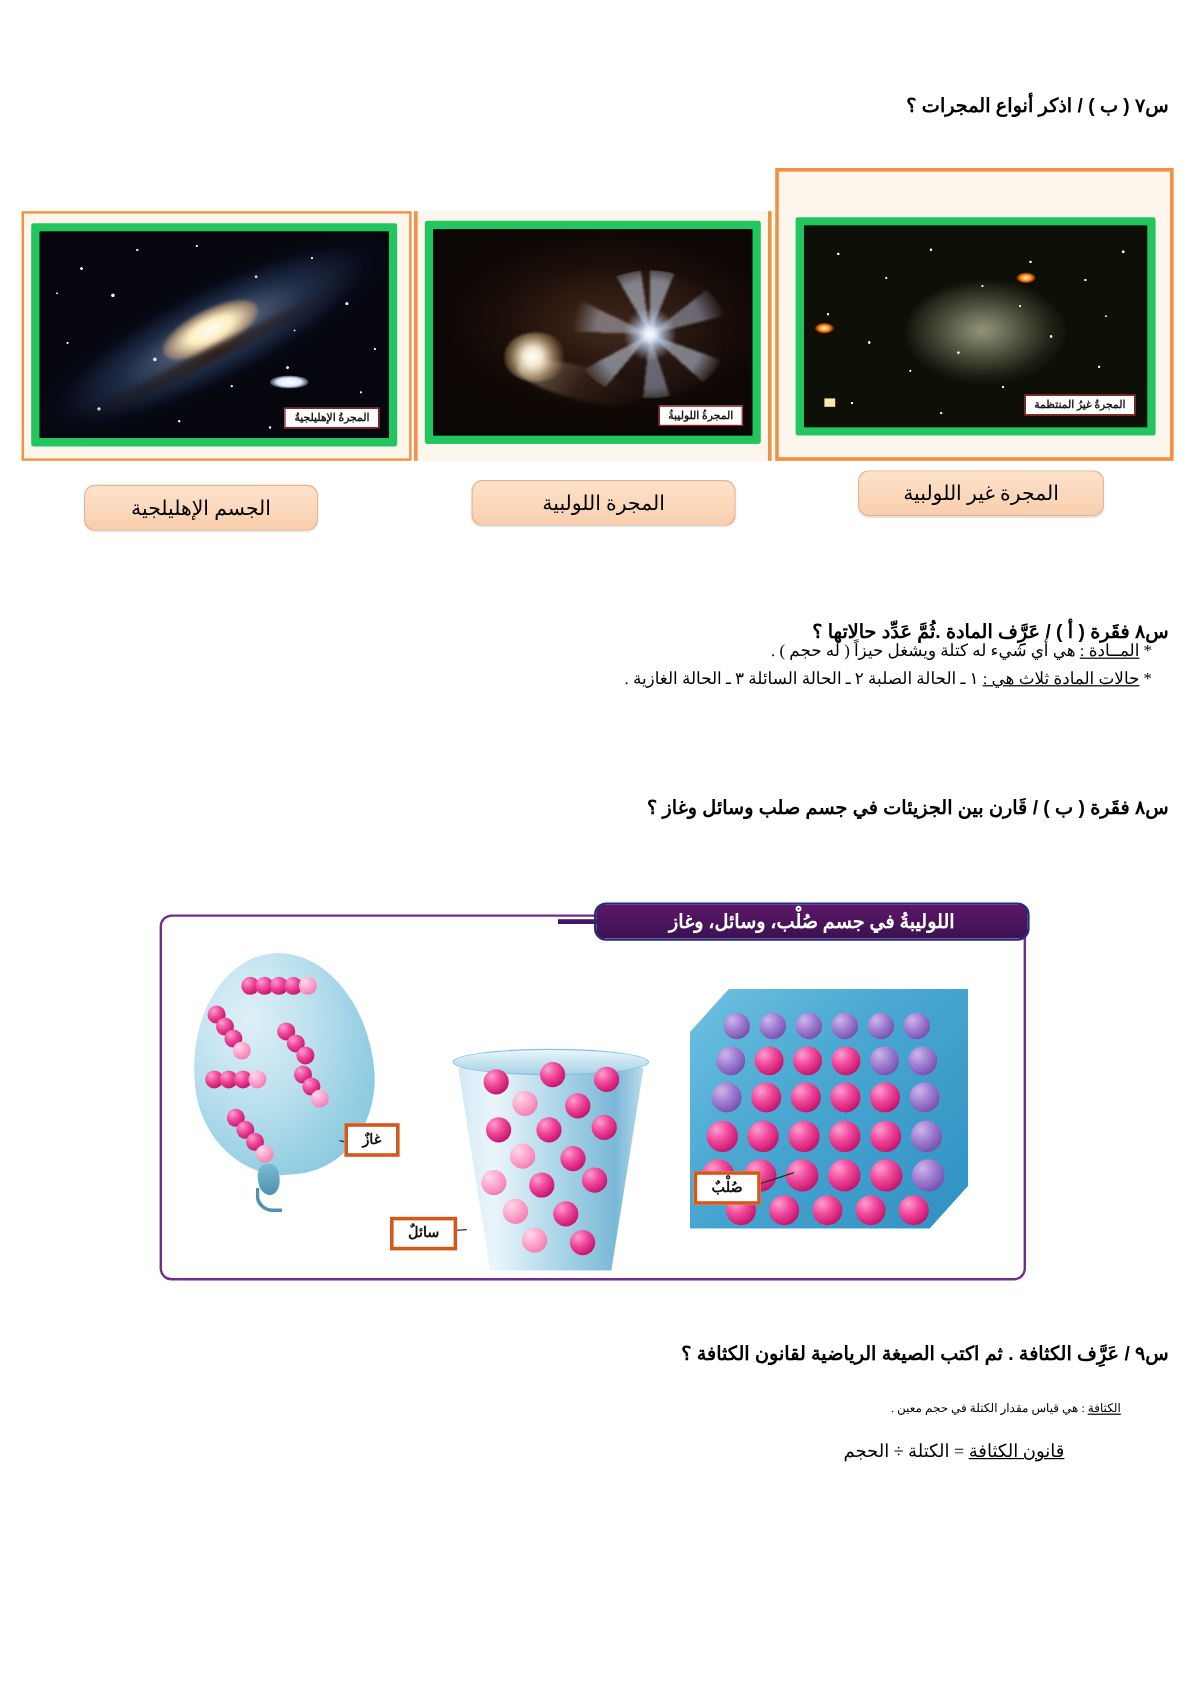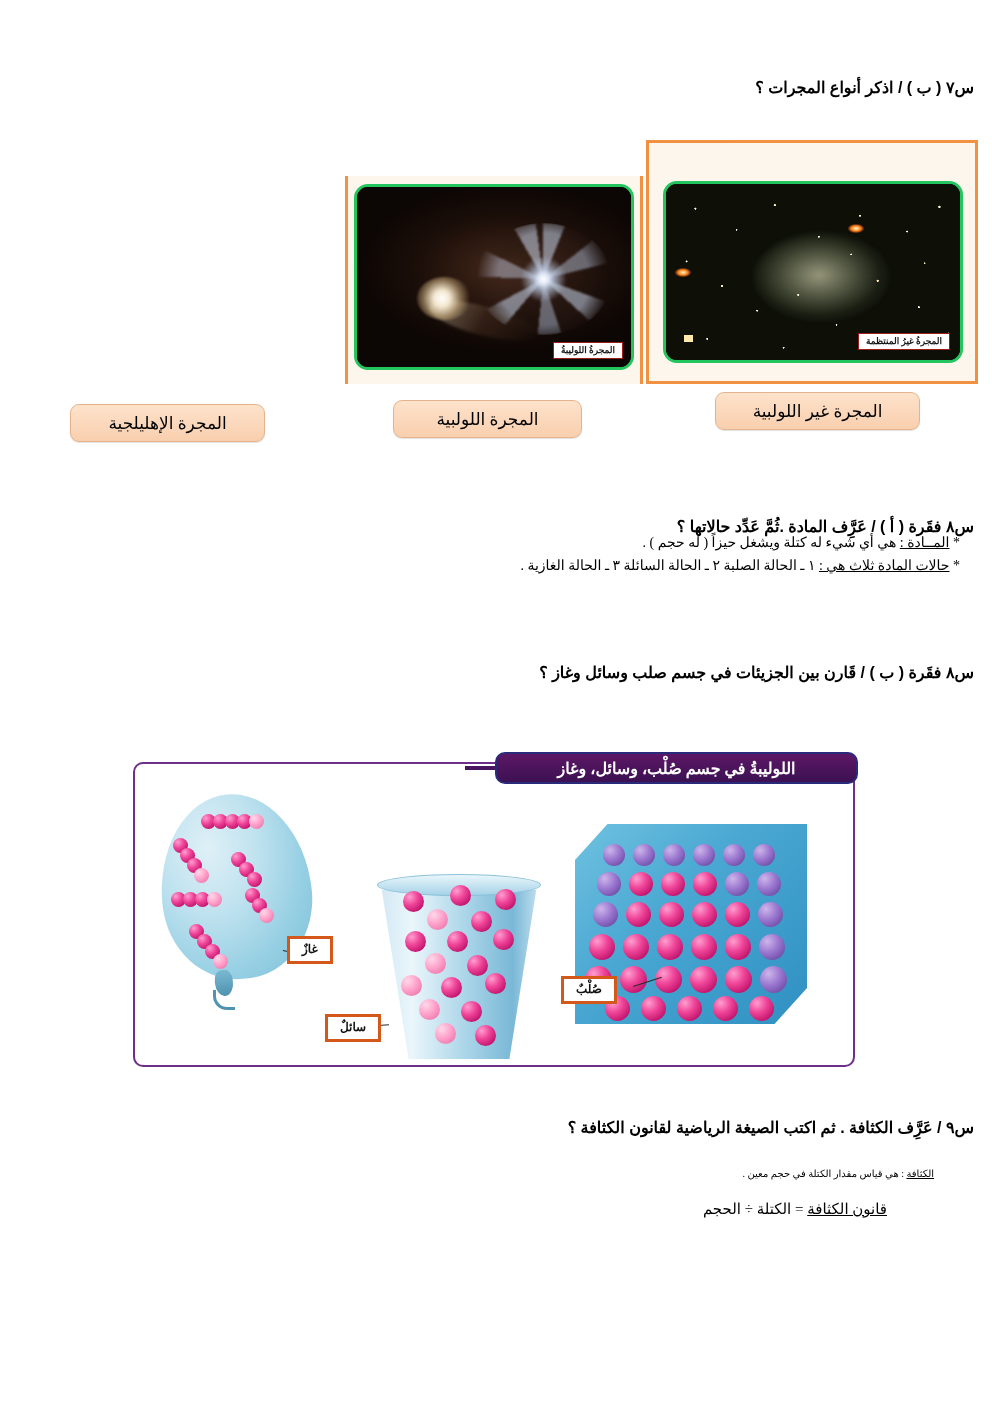--- a/index.html
+++ b/index.html
@@ -45,22 +45,22 @@
     position: absolute;
     background: #fdf6ec;
     overflow: hidden;
   }
   .gal-panel.p1 { left: 0px;   top: 36px; width: 325px; height: 208px; border: 2px solid #f29141; border-bottom-color:#f29141; }
   .gal-panel.p2 { left: 327px; top: 36px; width: 298px; height: 208px; border-left: 3px solid #f29141; border-right:3px solid #f29141; }
   .gal-panel.p3 { left: 628px; top: 0px;  width: 332px; height: 244px; border: 3px solid #f29141; }
 
   .gal-img-frame {
     position: absolute;
-    border: 3px solid #22c55e;
-    border-radius: 14px;
+    border: 7px solid #22c55e;
+    border-radius: 2px;
     overflow: hidden;
     background: #000;
     text-align: right;
   }
   .gal-img {
     position: absolute; inset: 0;
   }
 
   
   .starfield {
@@ -403,20 +403,32 @@
 <body>
 
 <div class="q-heading" id="q7-heading" style="right:18px; top:78px;">س٧  ( ب ) /  اذكر أنواع المجرات  ؟</div>
 
 <div id="galaxy-figure">
 
   <div id="galaxies-banner">
     <span>أنواعُ المجرّاتِ</span>
   </div>
 
+  <div class="gal-panel p1">
+    <div class="gal-img-frame" style="left:6px; top:8px; width:305px; height:186px;">
+      <div class="gal-img">
+        <div class="starfield sf-a"></div>
+        <div class="nebula-blue"></div>
+        <div class="galaxy-core-ell"></div>
+        <div class="dustlane"></div>
+        <div class="small-companion"></div>
+      </div>
+      <div class="img-caption" style="right:8px; bottom:8px;">المجرةُ الإهليلجيةُ</div>
+    </div>
+  </div>
 
   <div class="gal-panel p2">
     <div class="gal-img-frame" style="left:6px; top:8px; width:280px; height:186px;">
       <div class="gal-img">
         <div class="starfield sf-b"></div>
         <div class="warm-haze"></div>
         <div class="bridge-arm"></div>
         <div class="spiral-main"></div>
         <div class="spiral-companion"></div>
       </div>
@@ -433,23 +445,23 @@
         <div class="orange-star" style="left:62%; top:23%;"></div>
         <div class="orange-star" style="left:3%;  top:48%;"></div>
         <div class="yellow-box" style="left:6%;  top:86%;"></div>
       </div>
       <div class="img-caption" style="right:10px; bottom:10px;">المجرةُ غيرُ المنتظمة</div>
     </div>
   </div>
 </div>
 
 <div class="peach-label" style="left:70px;  top:404px; width:195px;">
-  <span>المجرة الإهليلجية</span>
-</div>
-<div class="peach-label" style="left:393px; top:400px; width:189px;">
+  <span>الجسم الإهليلجية</span>
+</div>
+<div class="peach-label" style="left:393px; top:400px; width:220px;">
   <span>المجرة اللولبية</span>
 </div>
 <div class="peach-label" style="left:715px; top:392px; width:205px;">
   <span>المجرة غير اللولبية</span>
 </div>
 
 <div class="q-heading" style="right:18px; top:487px;margin-top:30px;">س٨ فقَرة ( أ ) / عَرَِّف المادة .ثُمَّ عَدِّد حالاتها  ؟</div>
 
 <div class="ans-line" style="right:32px; top:534px;">
   <span>*</span>
@@ -575,21 +587,21 @@
     <div class="molecule m-magenta" style="left:174px; top:172px; width:25px; height:25px;"></div>
   </div>
 
   <div class="leader" style="left:148px; top:186px; width:40px; transform:rotate(12deg);"></div>
   <div class="state-box" style="left:152px; top:172px;">غازٌ</div>
 
   <div class="leader" style="left:228px; top:262px; width:26px; transform:rotate(-4deg);"></div>
   <div class="state-box" style="left:190px; top:250px;">سائلٌ</div>
 
   <div class="leader" style="left:498px; top:222px; width:30px; transform:rotate(-18deg);"></div>
-  <div class="state-box" style="left:426px; top:212px;">صُلْبٌ</div>
+  <div class="state-box" style="left:443px; top:212px;">صُلْبٌ</div>
 </div>
 
 <div class="q-heading" style="right:18px; top:1118px;">س٩  / عَرَِّف الكثافة . ثم اكتب الصيغة الرياضية لقانون الكثافة ؟</div>
 
 <div class="ans-line" style="right:58px; top:1168px; font-size:10px;">
   <span class="ul">الكثافة</span>
   <span>:   هي قياس مقدار الكتلة في حجم معين .</span>
 </div>
 
 <div class="ans-line" style="right:105px; top:1200px; font-size:15px;">

